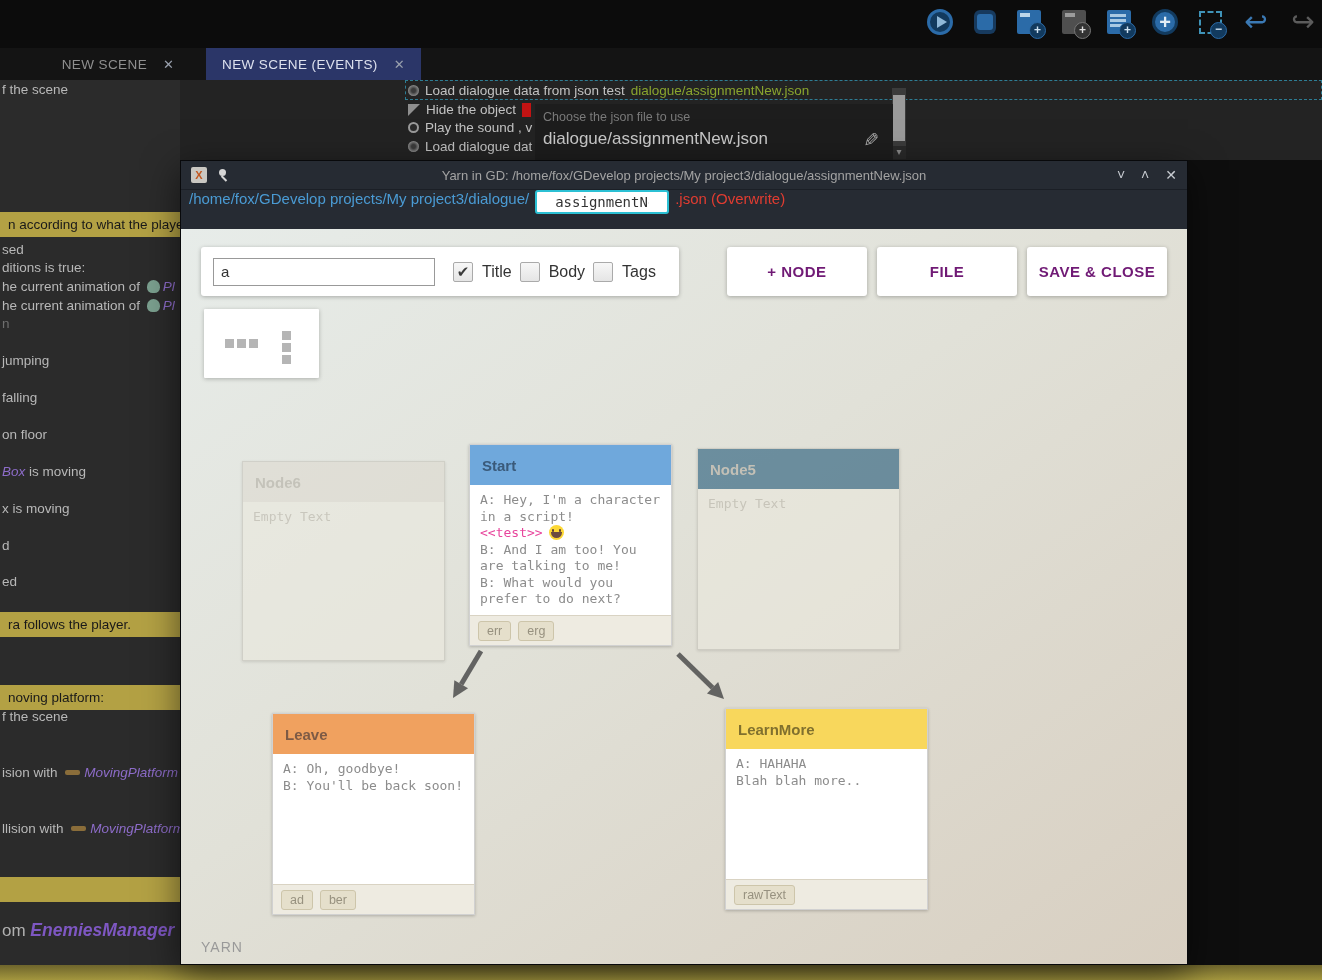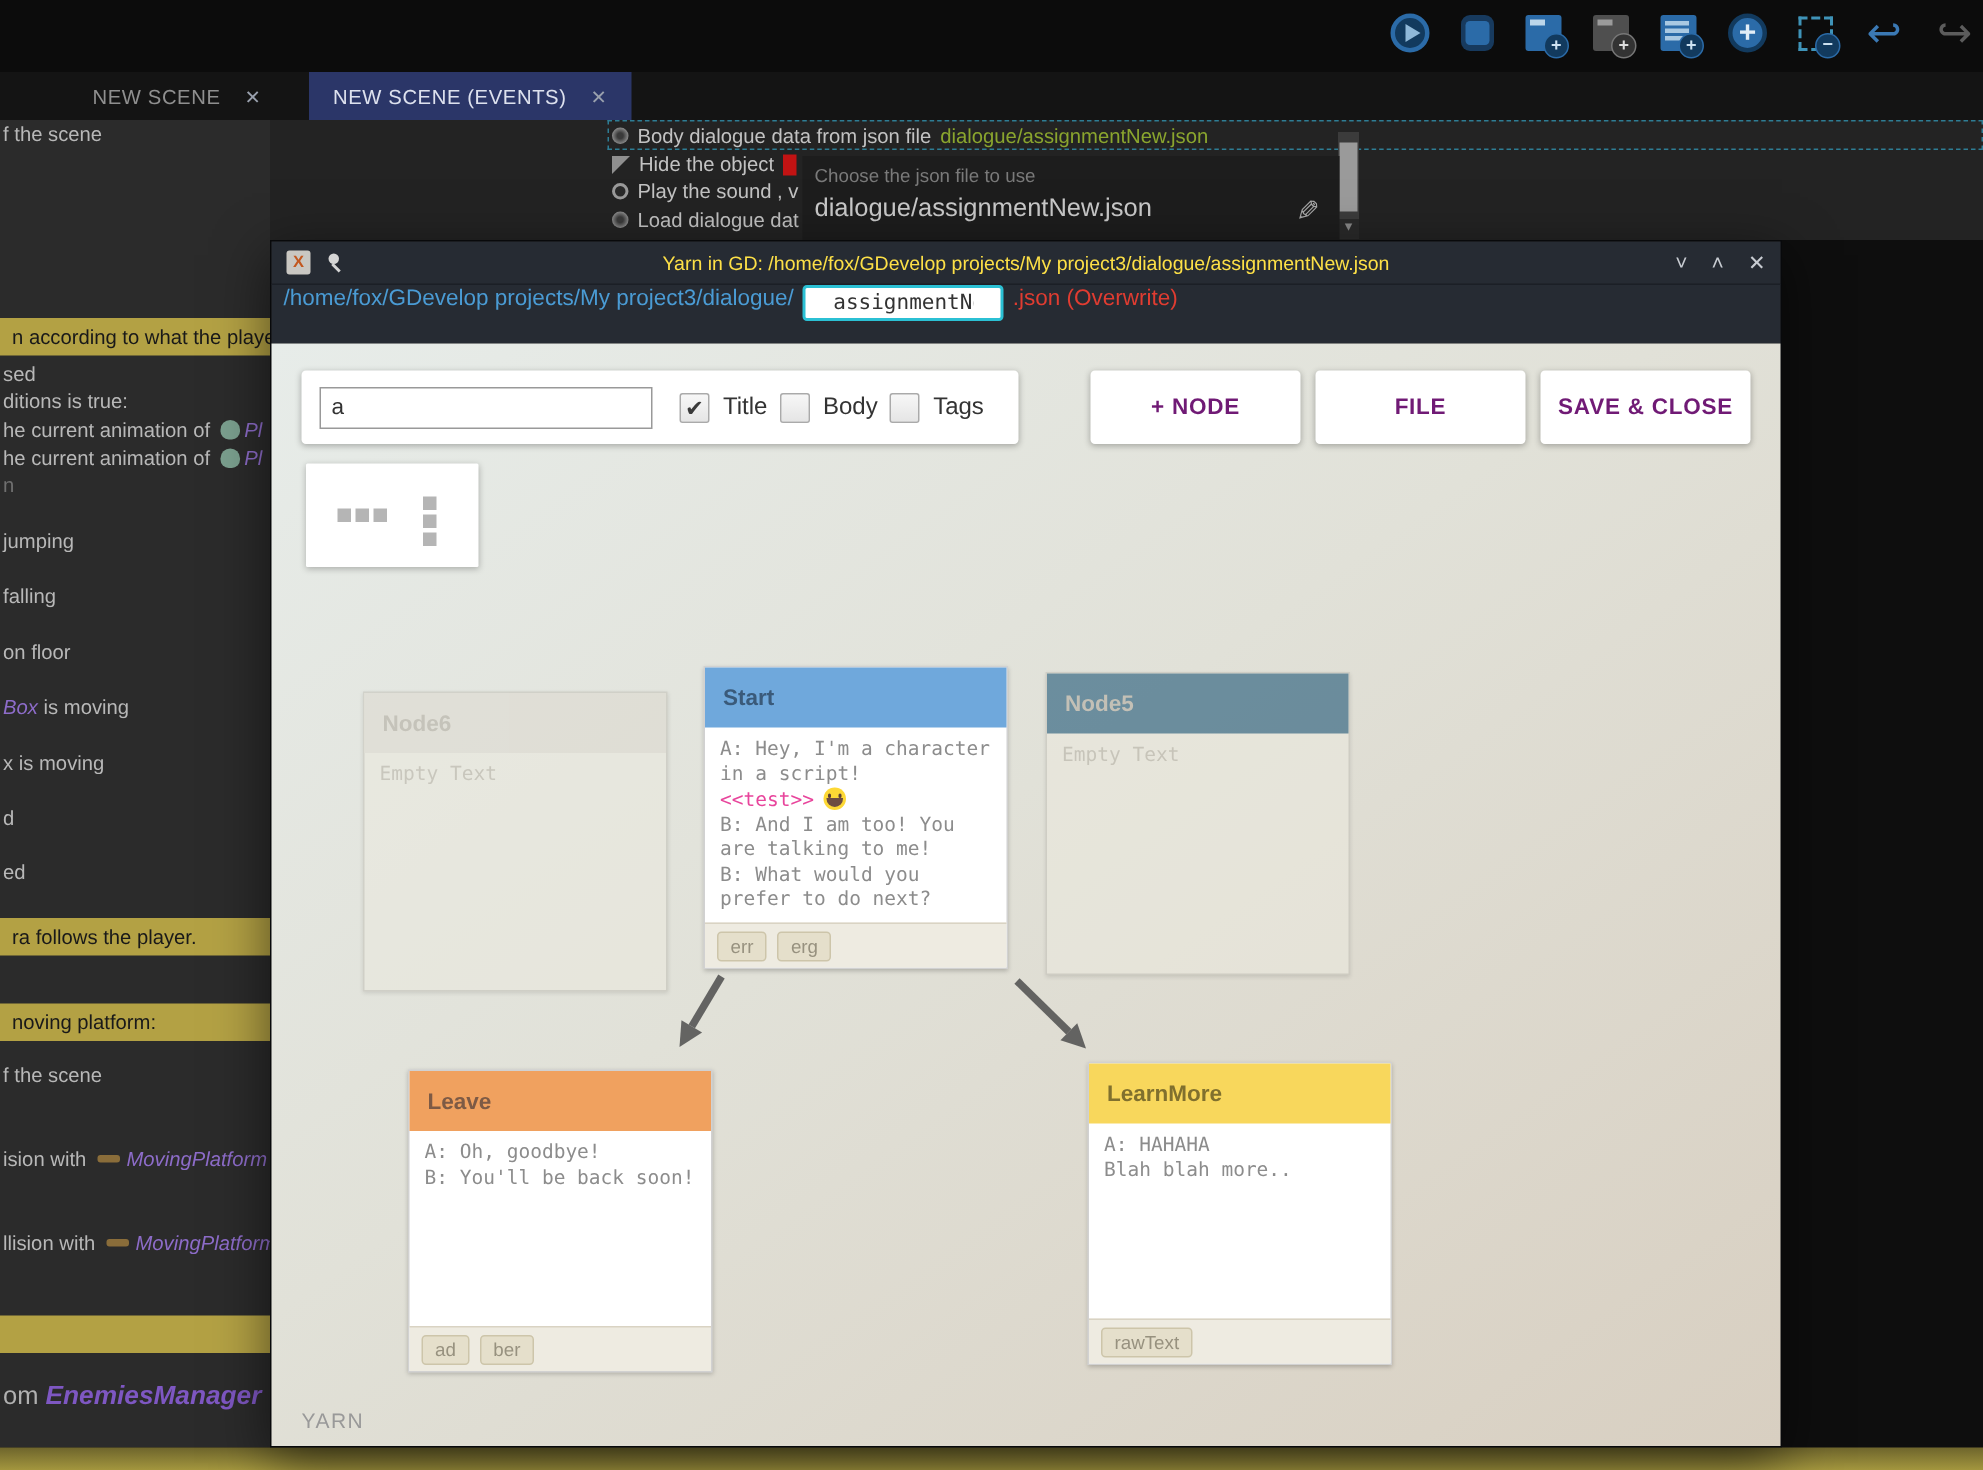--- a/index.html
+++ b/index.html
@@ -68,21 +68,21 @@
   .right-strip { position:absolute; left:1188px; top:160px; width:134px; height:805px; background:#0e0e0e; }
   .bottom-gold { position:absolute; left:0; top:965px; width:1322px; height:15px; background:linear-gradient(180deg,#6e652c,#a3963e); }
 
   
   .dialog { position:absolute; left:180px; top:160px; width:1008px; height:805px; z-index:10; border:1px solid #08090b; box-shadow:0 10px 34px rgba(0,0,0,.55); display:flex; flex-direction:column; }
   .titlebar { height:28px; background:#262b33; display:flex; align-items:center; padding:0 10px; gap:10px; position:relative; flex:none; }
   .app-icon { width:16px; height:16px; background:#c9c7c2; border-radius:2px; color:#c2571f; font:bold 11px/16px "Liberation Sans", sans-serif; text-align:center; flex:none; }
   .pin-icon { width:14px; height:14px; position:relative; flex:none; }
   .pin-icon::before { content:""; position:absolute; left:2px; top:1px; width:7px; height:7px; border-radius:50%; background:#d5d5d5; }
   .pin-icon::after { content:""; position:absolute; left:6px; top:7px; width:2px; height:7px; background:#d5d5d5; transform:rotate(-45deg); }
-  .tb-title { position:absolute; left:0; right:0; text-align:center; font-size:13px; color:#fde047; pointer-events:none; }
+  .tb-title { position:absolute; left:0; right:0; text-align:center; font-size:13px; color:#a3a3a3; pointer-events:none; }
   .tb-winbtns { margin-left:auto; display:flex; gap:16px; z-index:2; }
   .tb-winbtns span { font-size:14px; color:#c8ccd2; line-height:28px; }
 
   .dlg-toolbar { height:40px; background:#262b33; border-top:1px solid #1b1f26; display:flex; padding:0 8px; gap:6px; flex:none; }
   .path-text { font-size:15px; color:#4a9bd4; white-space:nowrap; }
   .fname-input { width:134px; height:24px; border:2px solid #2bc0d4; border-radius:3px; background:#fff; font:14px "DejaVu Sans Mono", monospace; color:#333; padding:0 18px; }
   .suffix { font-size:15px; color:#e03c31; white-space:nowrap; }
   .dlg-spacer { flex:1; }
   .fbtn { background:#fff; border:2px solid #bfe0ea; border-radius:3px; height:27px; padding:0 10px; font-size:14.5px; color:#222; font-family:"Liberation Sans", sans-serif; }
   .fbtn.more { border-color:#dcba58; padding:0 8px; }
@@ -144,21 +144,21 @@
       <div class="tab active" data-name="tab-new-scene-events">
         <span class="tab-label" data-name="tab-label">NEW SCENE (EVENTS)</span>
         <span class="tab-close" data-name="tab-close-icon">✕</span>
       </div>
     </div>
 
   <div class="events-top" data-name="events-sheet-top">
     <div data-name="events-top-rows">
         <div class="ev-row selected" data-name="event-row" style="top: 0px;">
           <span class="ev-icon action" data-name="action-icon"></span>
-          <span class="ev-text" data-name="event-text">Body dialogue data from json file </span>
+          <span class="ev-text" data-name="event-text">Load dialogue data from json test </span>
           <span class="ev-link" data-name="event-text">dialogue/assignmentNew.json</span>
         </div>
         <div class="ev-row" data-name="event-row" style="top: 20px;">
           <span class="ev-icon hide" data-name="hide-icon"></span>
           <span class="ev-text" data-name="event-text">Hide the object </span>
           <span class="red-block" data-name="hidden-object-swatch"></span>
         </div>
         <div class="ev-row" data-name="event-row" style="top: 38px;">
           <span class="ev-icon sound" data-name="sound-icon"></span>
           <span class="ev-text" data-name="event-text">Play the sound , v</span>
@@ -188,21 +188,21 @@
       <div class="lrow event" data-name="event-row" style="top: 218px;"><span class="lt" data-name="event-text">he current animation of </span><span class="ghost-icon" data-name="sprite-icon"></span><span class="lo" data-name="event-text">Pl</span></div>
       <div class="lrow dim" data-name="event-row" style="top: 236px;"><span class="lt" data-name="event-text">n</span></div>
       <div class="lrow event" data-name="event-row" style="top: 273px;"><span class="lt" data-name="event-text">jumping</span></div>
       <div class="lrow event" data-name="event-row" style="top: 310px;"><span class="lt" data-name="event-text">falling</span></div>
       <div class="lrow event" data-name="event-row" style="top: 347px;"><span class="lt" data-name="event-text">on floor</span></div>
       <div class="lrow event" data-name="event-row" style="top: 384px;"><span class="lo" data-name="event-text">Box</span><span class="lt" data-name="event-text"> is moving</span></div>
       <div class="lrow event" data-name="event-row" style="top: 421px;"><span class="lt" data-name="event-text">x is moving</span></div>
       <div class="lrow event" data-name="event-row" style="top: 458px;"><span class="lt" data-name="event-text">d</span></div>
       <div class="lrow event" data-name="event-row" style="top: 494px;"><span class="lt" data-name="event-text">ed</span></div>
       <div class="lrow comment" data-name="comment-row" style="top: 532px;"><span class="lt" data-name="event-text">ra follows the player.</span></div>
-      <div class="lrow comment" data-name="comment-row" style="top: 589px;"><span class="lt" data-name="event-text">noving platform:</span></div>
+      <div class="lrow comment" data-name="comment-row" style="top: 605px;"><span class="lt" data-name="event-text">noving platform:</span></div>
       <div class="lrow event" data-name="event-row" style="top: 629px;"><span class="lt" data-name="event-text">f the scene</span></div>
       <div class="lrow event" data-name="event-row" style="top: 685px;"><span class="lt" data-name="event-text">ision with </span><span class="dash-icon" data-name="platform-icon"></span><span class="lo" data-name="event-text">MovingPlatform</span></div>
       <div class="lrow event" data-name="event-row" style="top: 741px;"><span class="lt" data-name="event-text">llision with </span><span class="dash-icon" data-name="platform-icon"></span><span class="lo" data-name="event-text">MovingPlatform</span></div>
       <div class="lrow comment" data-name="comment-row" style="top: 797px;"></div>
       <div class="lrow bigevent" data-name="event-row" style="top: 840px;"><span class="lt" data-name="event-text">om </span><span class="lob" data-name="event-text">EnemiesManager</span></div>
     </div>
 
   <div class="right-strip" data-name="events-sheet-right"></div>
   <div class="bottom-gold" data-name="bottom-comment-bar"></div>
 

